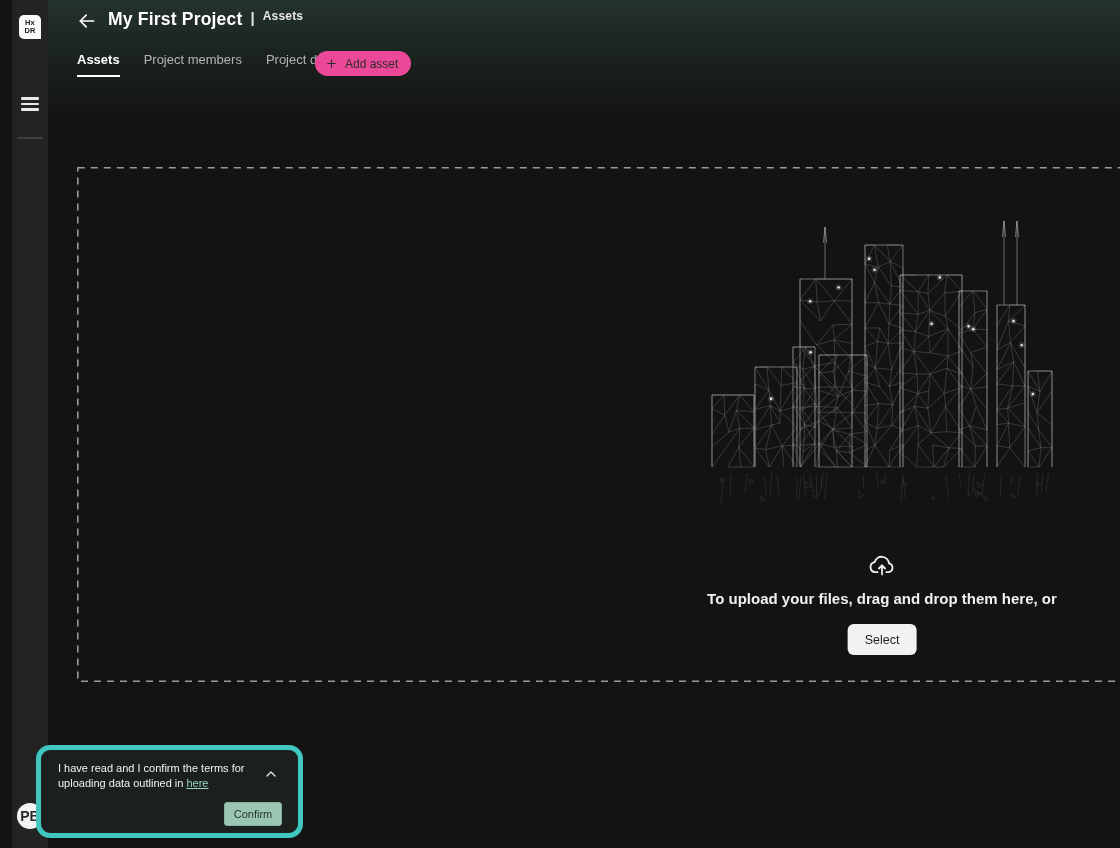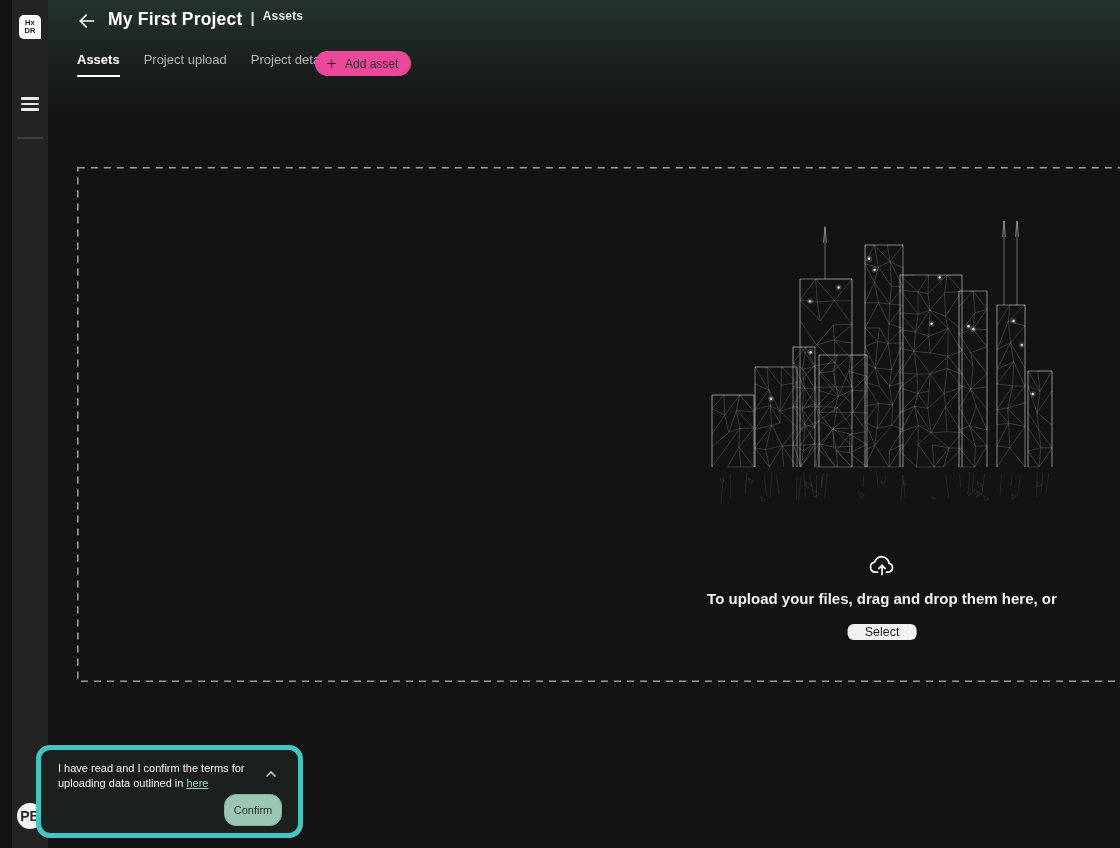--- a/index.html
+++ b/index.html
@@ -50,37 +50,37 @@
   .dropzone{position:absolute;left:77px;top:167px;width:1440px;height:515px;}
   .dropzone > svg.border-svg{position:absolute;left:0;top:0;pointer-events:none;}
   .city{position:absolute;left:620px;top:50px;pointer-events:none;}
   .upload-icon{position:absolute;left:805px;top:385px;transform:translateX(-50%);}
   .dz-text{
     position:absolute;left:805px;top:423px;transform:translateX(-50%);
     font-size:15px;color:#f0f0f0;white-space:nowrap;font-weight:bold;
   }
   .select-btn{
     position:absolute;left:805px;top:457px;transform:translateX(-50%);
-    background:#f2f2f2;border:none;border-radius:6px;height:16px;padding:0 17px;
+    background:#f2f2f2;border:none;border-radius:6px;height:31px;padding:0 17px;
     font-family:inherit;font-size:12.5px;color:#1f1f1f;cursor:pointer;
   }
   
   .consent{
     position:absolute;left:36px;top:745px;width:267px;height:93px;z-index:6;
     background:#1b201e;border:5px solid #41c6c1;border-radius:14px;
   }
   .consent-text{
     position:absolute;left:17px;top:11px;width:198px;
     font-size:11px;line-height:15px;color:#f2f2f2;
   }
   .consent-text a{color:#9ad5c3;text-decoration:underline;cursor:pointer;margin-top:36px;}
   .collapse-btn{position:absolute;right:18px;top:16px;width:18px;height:18px;display:flex;align-items:center;justify-content:center;cursor:pointer;background:none;border:none;padding:0;}
   .confirm-btn{
-    position:absolute;right:16px;bottom:7px;width:58px;height:32px;
-    background:#9bc7b2;border:1px solid #87b29d;border-radius:12px;
+    position:absolute;right:16px;bottom:7px;width:58px;height:24px;
+    background:#9bc7b2;border:1px solid #87b29d;border-radius:3px;
     font-family:inherit;font-size:11px;color:#24332b;cursor:pointer;
   }
 </style>
 </head>
 <body>
 
 <div class="app">
 
   <div class="header-gradient"></div>
 
@@ -107,21 +107,21 @@
     </span>
   </div>
   <div class="title-row">
     <span class="title-main">My First Project</span>
     <span class="title-sep">|</span>
     <span class="title-sub">Assets</span>
   </div>
 
   <div class="tabs">
     <div class="tab active">Assets</div>
-    <div class="tab">Project upload</div>
+    <div class="tab">Project members</div>
     <div class="tab">Project details</div>
   </div>
   <button class="add-asset-btn">
     <span style="display:flex">
       <svg width="13" height="13" viewBox="0 0 24 24" fill="none" stroke="#2b2b2b" stroke-width="2" stroke-linecap="round">
         <path d="M12 5v14M5 12h14"></path>
       </svg>
     </span>
     <span>Add asset</span>
   </button>

